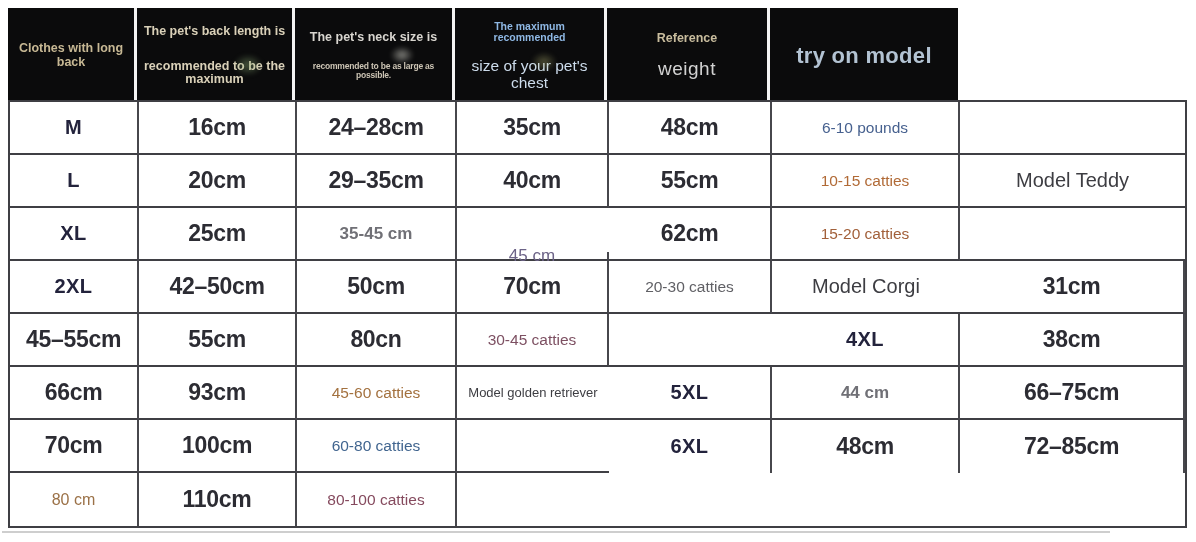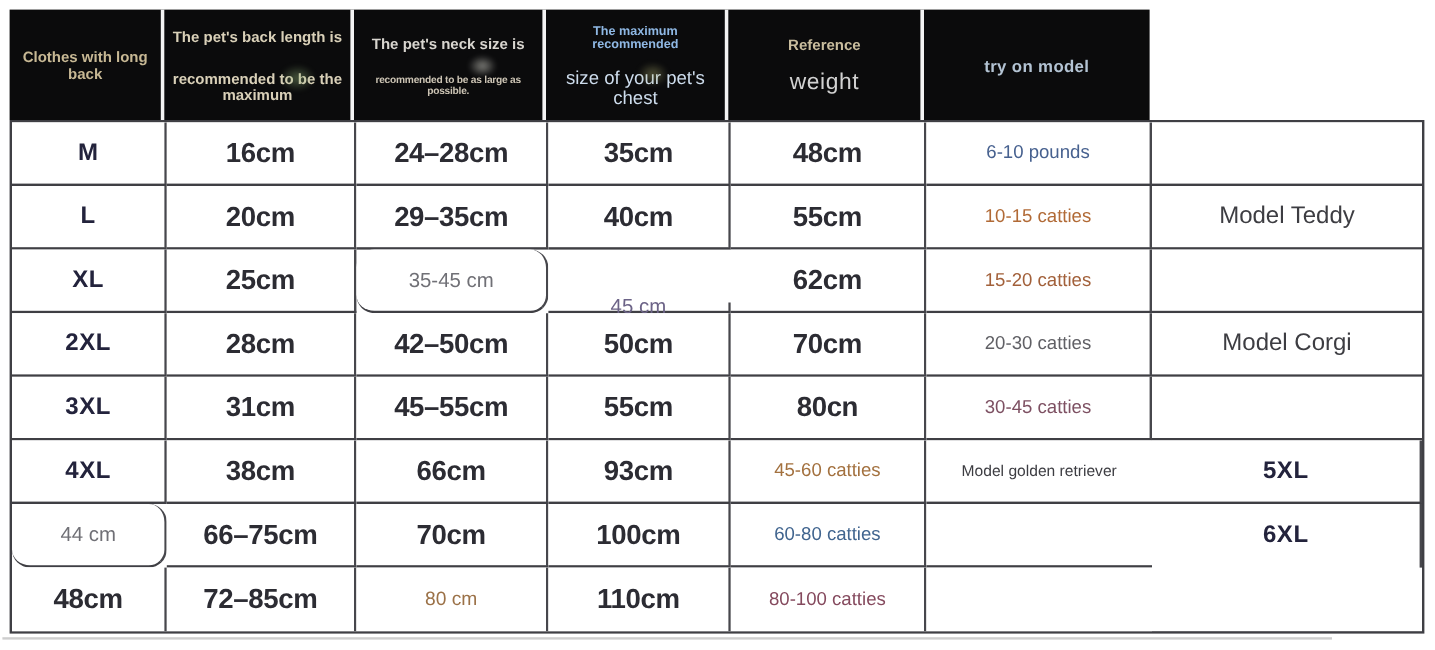--- a/index.html
+++ b/index.html
@@ -13,21 +13,21 @@
           display:flex;flex-direction:column;align-items:center;justify-content:center;
           text-align:center;gap:14px;padding:6px 4px 2px 4px;overflow:hidden;}
   .h-cell:last-child{border-right:none;}
   .h-line{line-height:1.1;}
   .h-title{font-size:27px;font-weight:500;letter-spacing:.5px;}
   .h-small{font-size:12.5px;font-weight:600;}
   .h-tiny{font-size:8.5px;font-weight:600;letter-spacing:-.2px;}
   .h-xsmall{font-size:10.5px;font-weight:600;}
   .h-medium{font-size:15.5px;font-weight:500;}
   .h-large{font-size:19px;font-weight:500;letter-spacing:.5px;}
-  .h-modeltitle{font-size:14px;font-weight:700;letter-spacing:.3px;text-align:center;}
+  .h-modeltitle{font-size:22px;font-weight:700;letter-spacing:.3px;text-align:center;}
   [data-name="header-back-length"]{gap:21px;}
   [data-name="header-neck-size"]{gap:17px;}
   [data-name="header-chest"]{gap:13px;}
   [data-name="header-weight"]{gap:13px;justify-content:center;}
   
   [data-name="header-back-length"]::after{content:"";position:absolute;left:96px;top:46px;width:30px;height:22px;
       background:radial-gradient(closest-side,rgba(150,185,125,.45),rgba(0,0,0,0));filter:blur(2px);}
   [data-name="header-neck-size"]::after{content:"";position:absolute;left:95px;top:38px;width:24px;height:18px;
       background:radial-gradient(closest-side,rgba(225,225,215,.55),rgba(0,0,0,0));filter:blur(2px);}
   [data-name="header-chest"]::after{content:"";position:absolute;left:76px;top:44px;width:26px;height:20px;
@@ -36,21 +36,21 @@
   
   .body-grid{display:grid;grid-template-columns:129px 158px 160px 152px 163px 188px 225px;
              grid-auto-rows:53px;border:2px solid #3f3f44;width:1175px;background:#fff;}
   .b-cell{box-sizing:border-box;border-right:2px solid #47474c;border-bottom:2px solid #3f3f44;
           display:flex;align-items:center;justify-content:center;background:#fff;text-align:center;}
   .b-cell.last-col{border-right:none;}
   .b-cell.last-row{border-bottom:none;}
 
   .v-size{font-size:20px;font-weight:700;color:#23233c;letter-spacing:.5px;}
   .v-big{font-size:23px;font-weight:600;color:#2c2c33;letter-spacing:-.3px;}
-  .v-mid{font-size:17px;font-weight:400;color:#707076;border-radius:15px;}
+  .v-mid{font-size:17px;font-weight:700;color:#707076;}
   .v-purple{font-size:17px;font-weight:400;margin-top:44px;}
   .v-brown{font-size:16px;font-weight:400;}
   .v-weight{font-size:15.5px;font-weight:500;}
   .v-model{font-size:20px;font-weight:400;color:#3d3d42;}
   .v-modelsmall{font-size:13px;font-weight:400;color:#3d3d42;}
 
   .bottom-line{position:absolute;left:2px;top:531px;width:1108px;height:2px;background:#c6c6c6;opacity:.85;}
 </style>
 </head>
 <body>
@@ -96,27 +96,25 @@
       <div class="b-cell v-weight" data-name="cell-weight" style="color: rgb(177, 106, 54);">10-15 catties</div>
       <div class="b-cell v-model last-col" data-name="cell-try-on-model">Model Teddy</div>
       <div class="b-cell v-size" data-name="cell-size">XL</div>
       <div class="b-cell v-big" data-name="cell-clothes-long-back">25cm</div>
       <div class="b-cell v-mid" data-name="cell-back-length">35-45 cm</div>
       <div class="b-cell v-purple" data-name="cell-neck-size" style="color: rgb(108, 99, 135);">45 cm</div>
       <div class="b-cell v-big" data-name="cell-chest">62cm</div>
       <div class="b-cell v-weight" data-name="cell-weight" style="color: rgb(162, 96, 58);">15-20 catties</div>
       <div class="b-cell v-model last-col" data-name="cell-try-on-model"></div>
       <div class="b-cell v-size" data-name="cell-size">2XL</div>
-      <div class="b-cell v-big" data-name="cell-clothes-long-back">28cm</div>
       <div class="b-cell v-big" data-name="cell-back-length">42–50cm</div>
       <div class="b-cell v-big" data-name="cell-neck-size">50cm</div>
       <div class="b-cell v-big" data-name="cell-chest">70cm</div>
       <div class="b-cell v-weight" data-name="cell-weight" style="color: rgb(96, 96, 101);">20-30 catties</div>
       <div class="b-cell v-model last-col" data-name="cell-try-on-model">Model Corgi</div>
-      <div class="b-cell v-size" data-name="cell-size">3XL</div>
       <div class="b-cell v-big" data-name="cell-clothes-long-back">31cm</div>
       <div class="b-cell v-big" data-name="cell-back-length">45–55cm</div>
       <div class="b-cell v-big" data-name="cell-neck-size">55cm</div>
       <div class="b-cell v-big" data-name="cell-chest">80cn</div>
       <div class="b-cell v-weight" data-name="cell-weight" style="color: rgb(125, 80, 98);">30-45 catties</div>
       <div class="b-cell v-model last-col" data-name="cell-try-on-model"></div>
       <div class="b-cell v-size" data-name="cell-size">4XL</div>
       <div class="b-cell v-big" data-name="cell-clothes-long-back">38cm</div>
       <div class="b-cell v-big" data-name="cell-neck-size">66cm</div>
       <div class="b-cell v-big" data-name="cell-chest">93cm</div>

